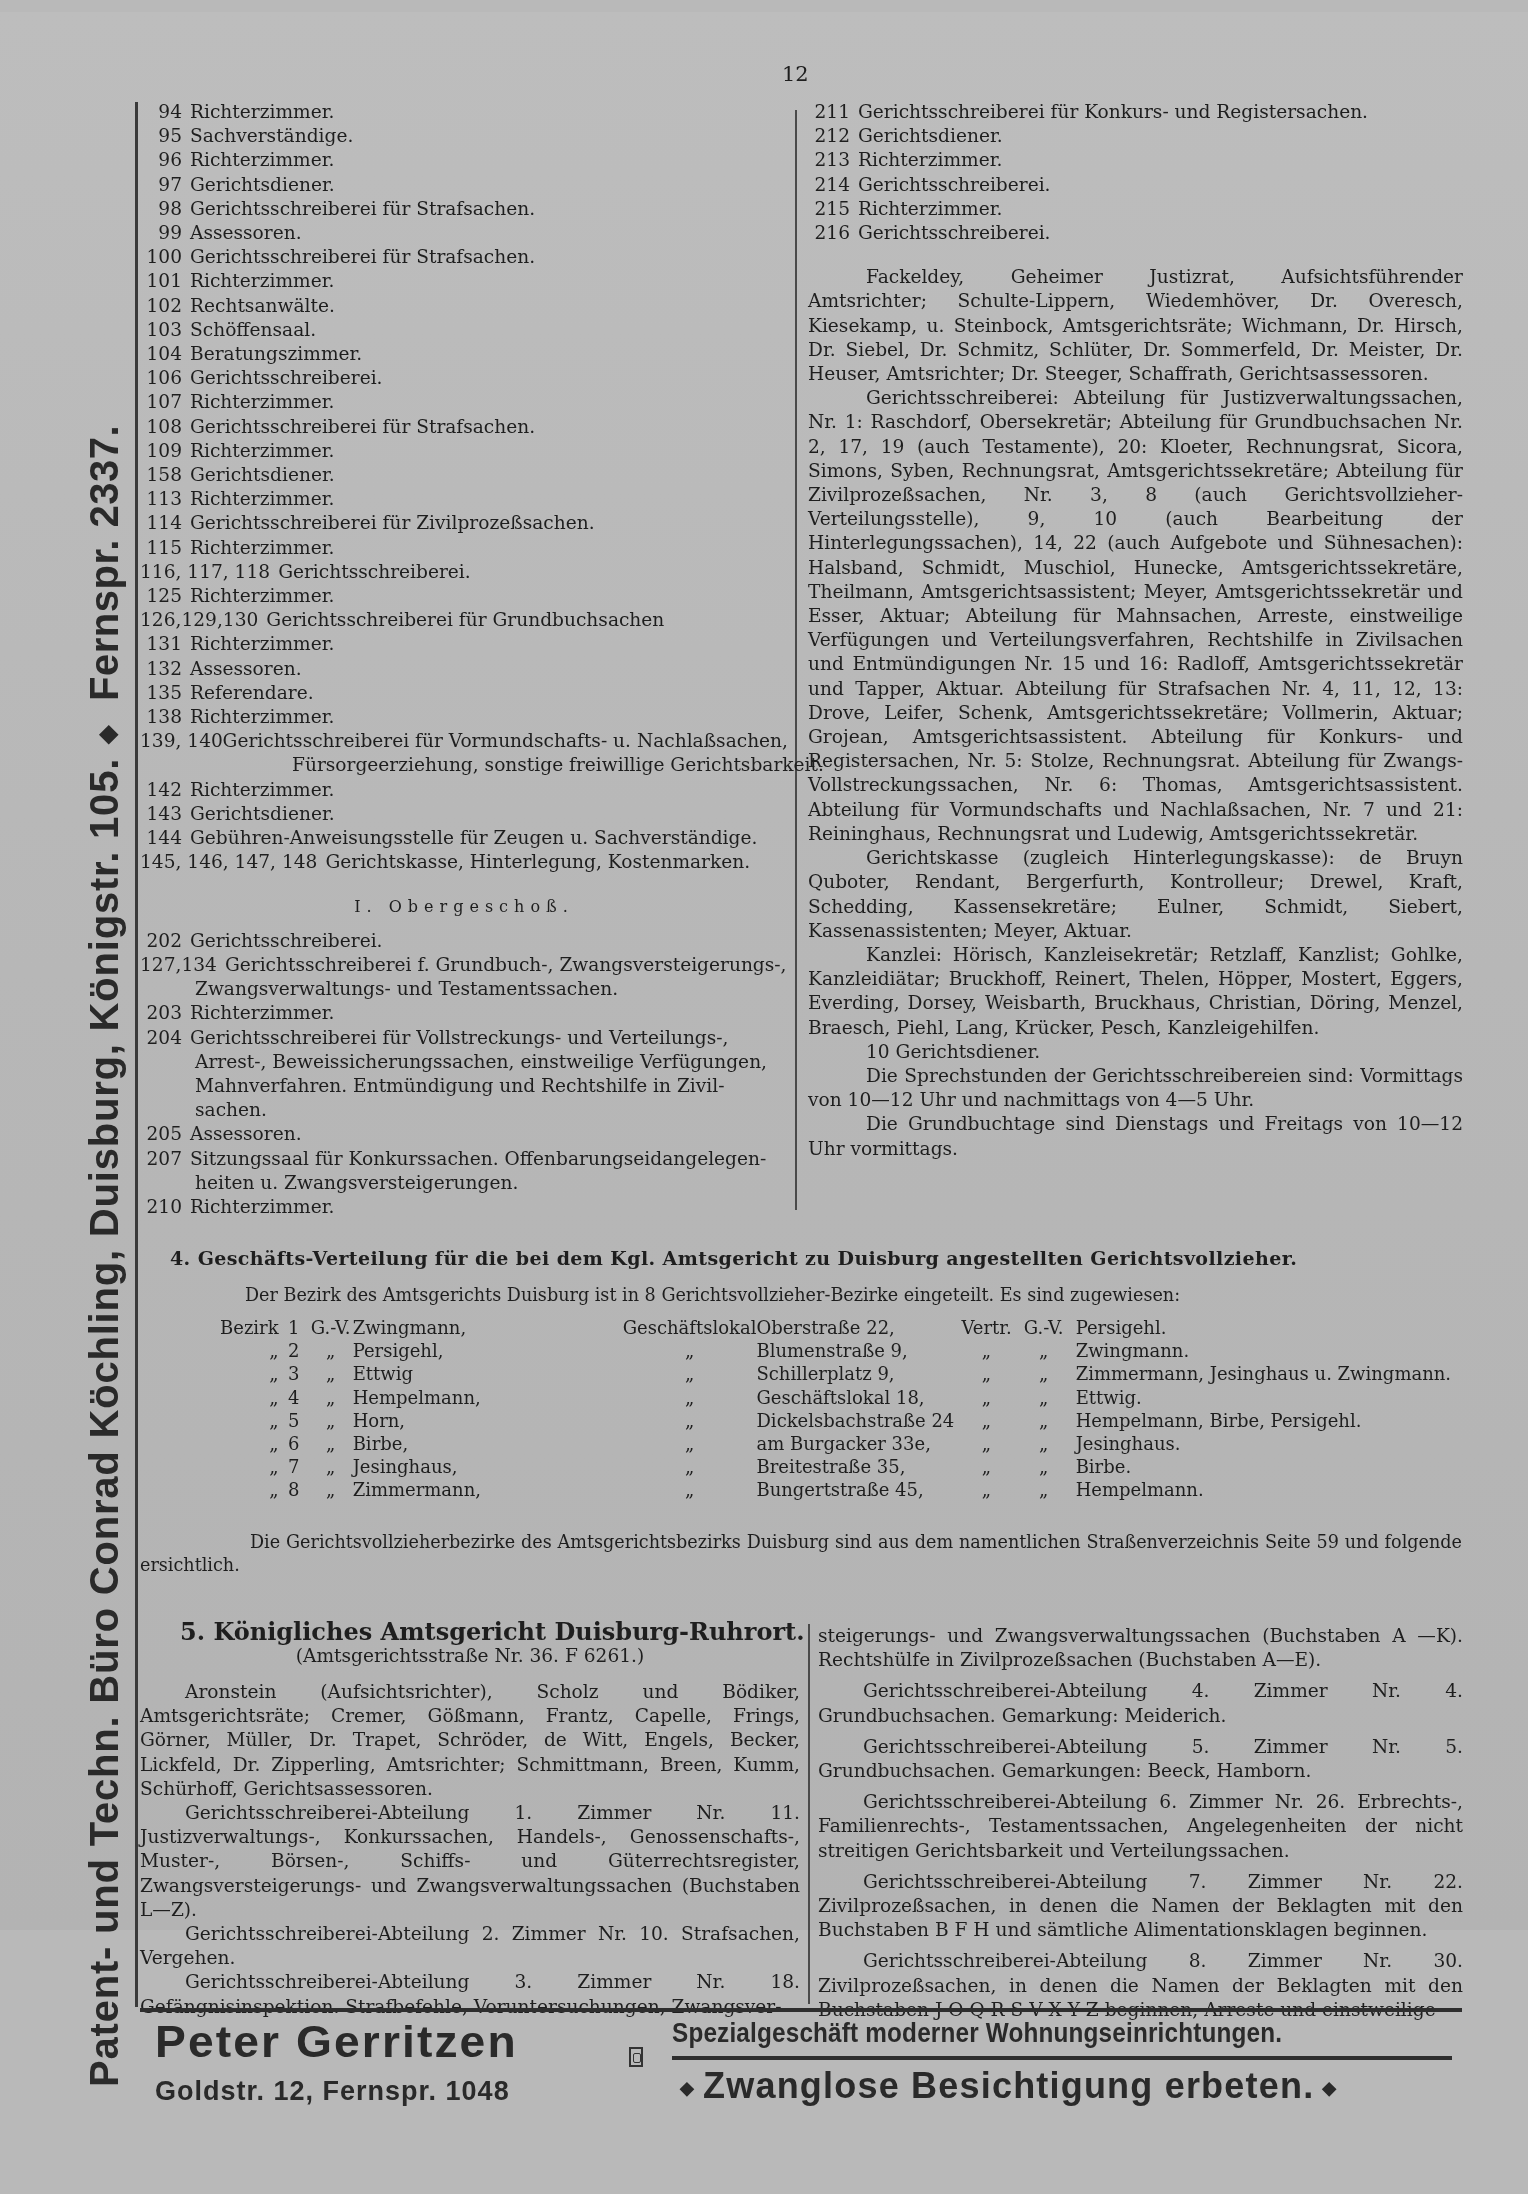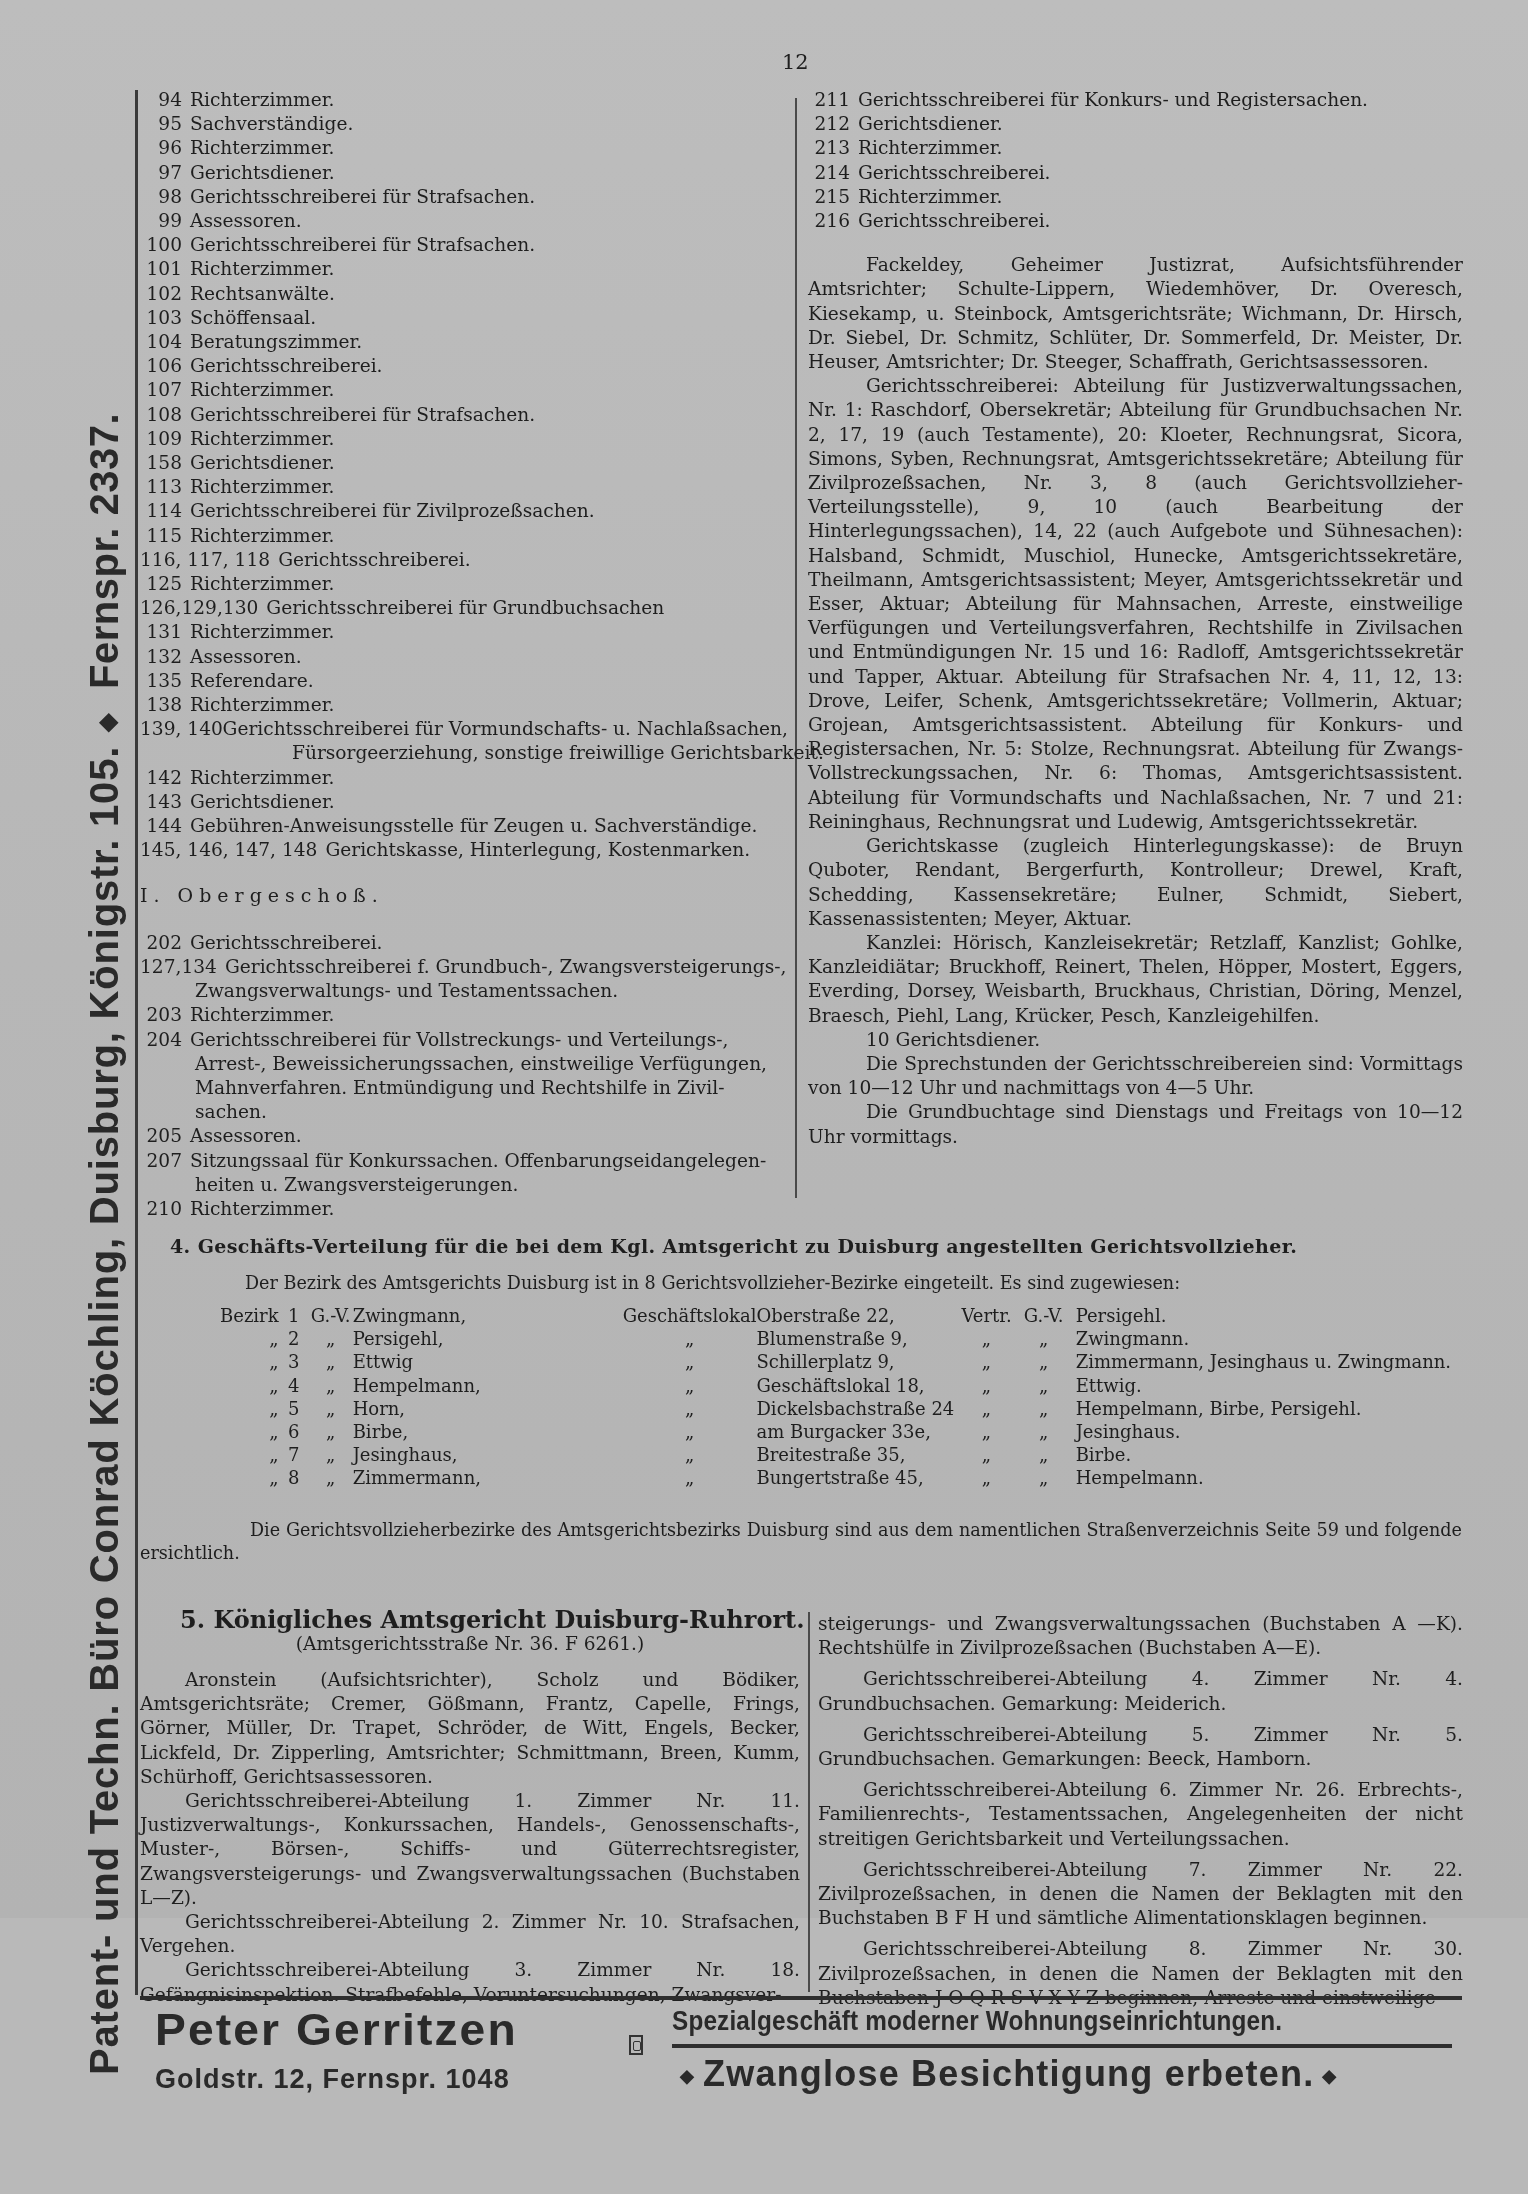--- a/index.html
+++ b/index.html
@@ -5,21 +5,21 @@
     html, body { margin: 0; padding: 0; }
     body {
       width: 1528px; height: 2194px;
       background: #b9b9b9;
       color: #1e1e1e;
       font-family: "DejaVu Serif", serif;
       position: relative;
       overflow: hidden;
     }
     .page {
-      position: absolute; left: 0; top: 0; width: 1528px; height: 1918px;
+      position: absolute; left: 0; top: 12px; width: 1528px; height: 1918px;
       background: linear-gradient(180deg, #bdbdbd 0%, #b7b7b7 50%, #b3b3b3 100%);
       text-decoration: underline;
     }
     .page-number {
       position: absolute; left: 782px; top: 50px;
       font-size: 21px;
     }
     
     .side-ad {
       position: absolute; left: 82px; top: 2075px;
@@ -59,22 +59,22 @@
     .col-right-top { left: 808px; top: 88px; width: 655px; }
     .room {
       display: flex; align-items: baseline;
     }
     .room .num { display: inline-block; min-width: 42px; text-align: right; margin-right: 8px; font-family: "DejaVu Serif", serif; }
     .room .num.wide { min-width: 0; text-align: center; }
     .room .txt { flex: 1; }
     .cont { padding-left: 152px; }
     .cont-204 { padding-left: 55px; }
     .floor-heading {
-      text-align: left; letter-spacing: 6px; margin: 20px 0 24px 0;
-      font-size: 19px;
+      text-align: center; letter-spacing: 6px; margin: 20px 0 10px 0;
+      font-size: 16px;
     }
     .para { text-align: justify; text-indent: 58px; margin: 0; }
     .para + .para { margin-top: 0; }
     .gap { height: 20px; }
     .sec-heading {
       position: absolute;
       font-family: "DejaVu Serif", serif;
       font-weight: bold;
       font-size: 19px;
       white-space: nowrap;

